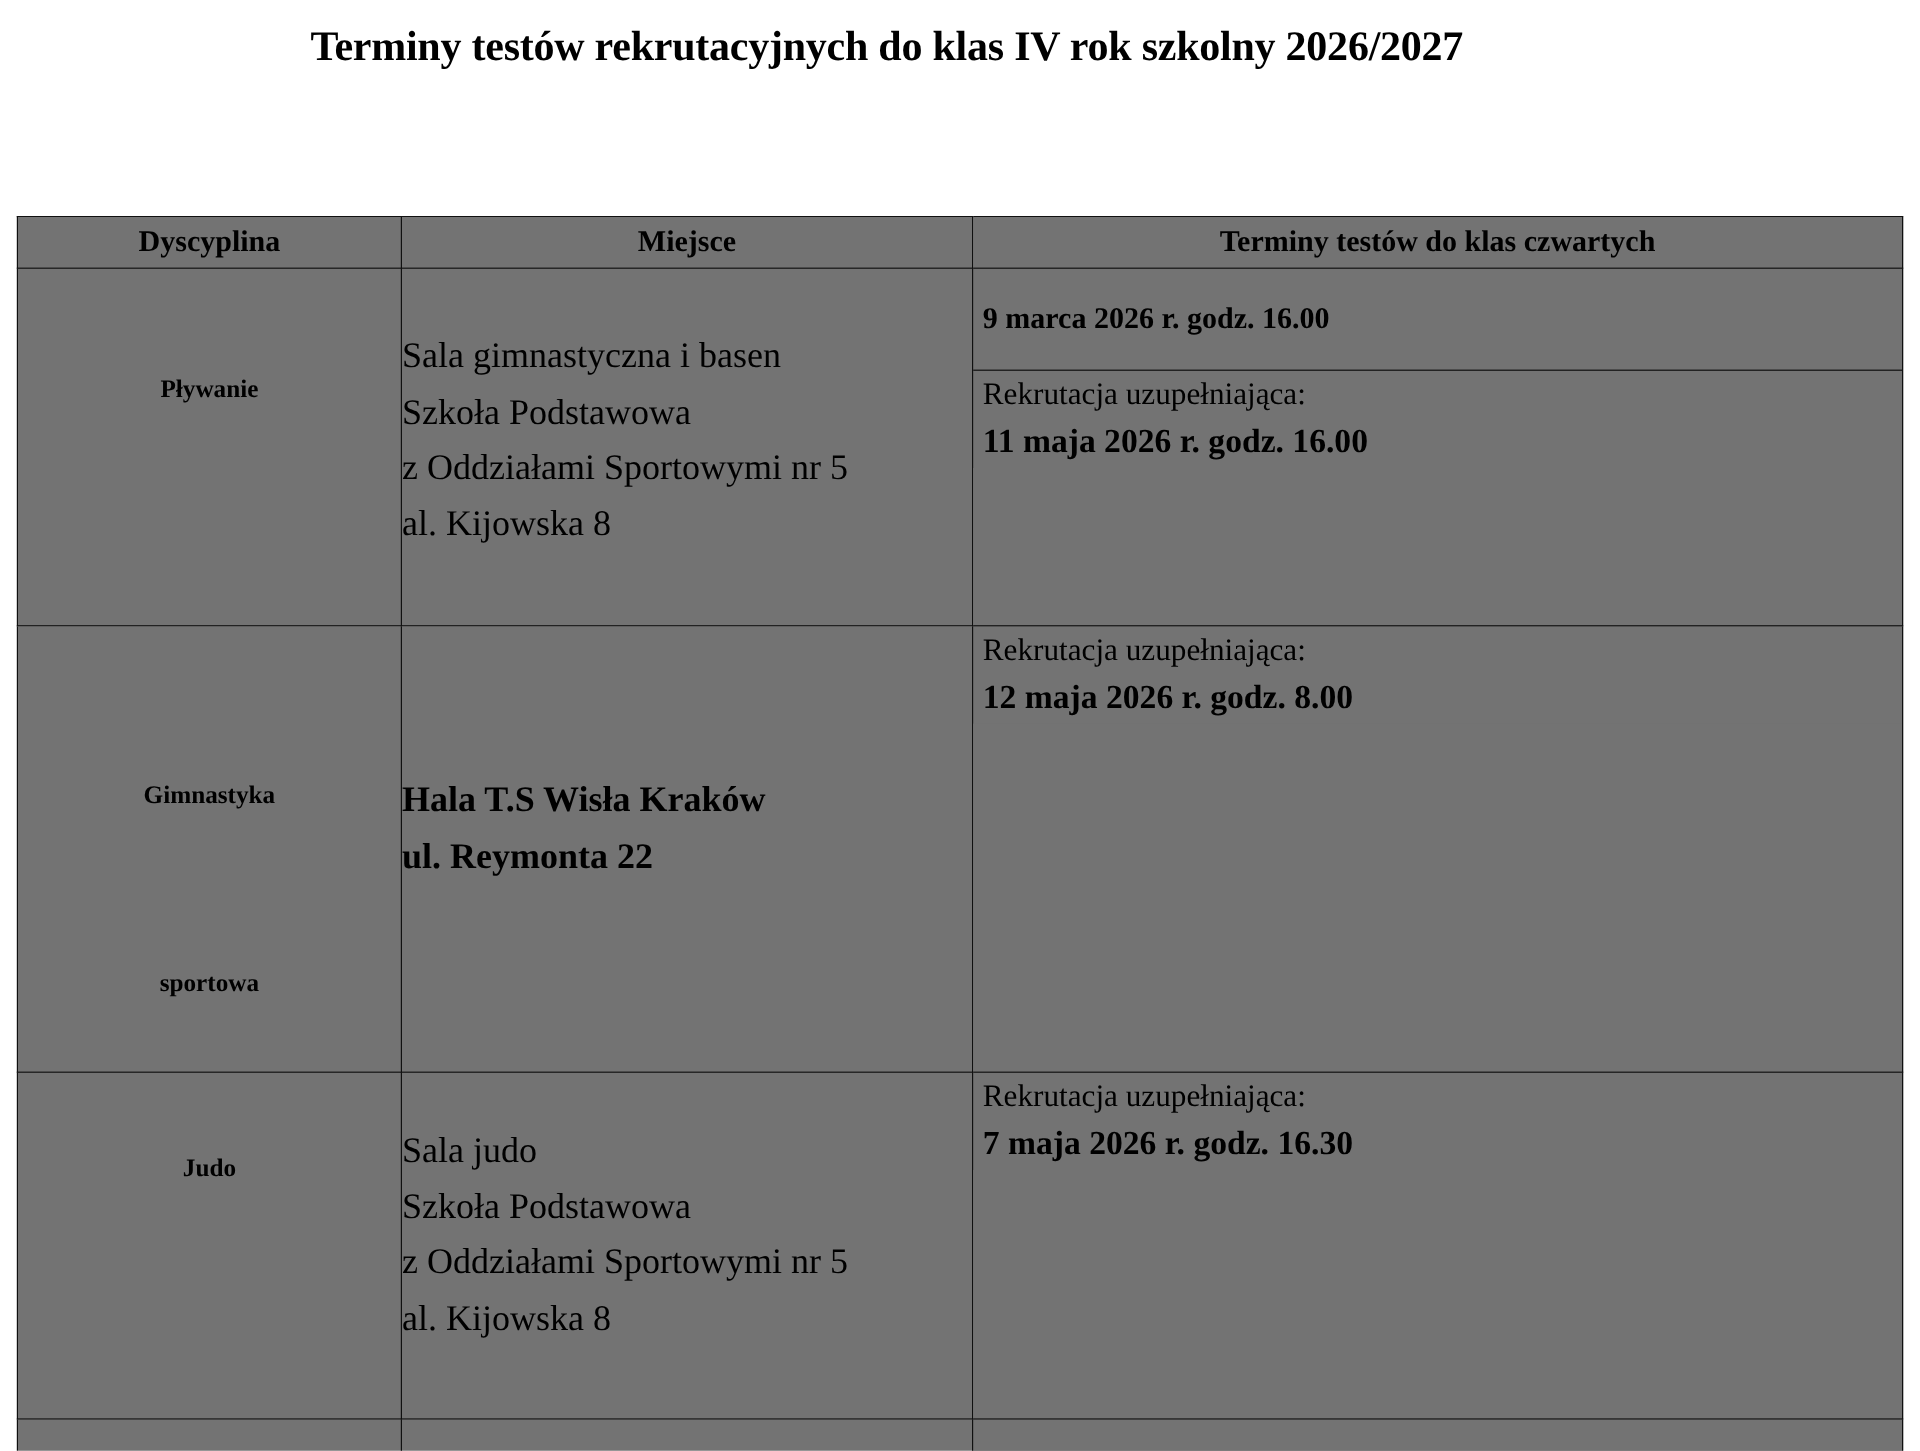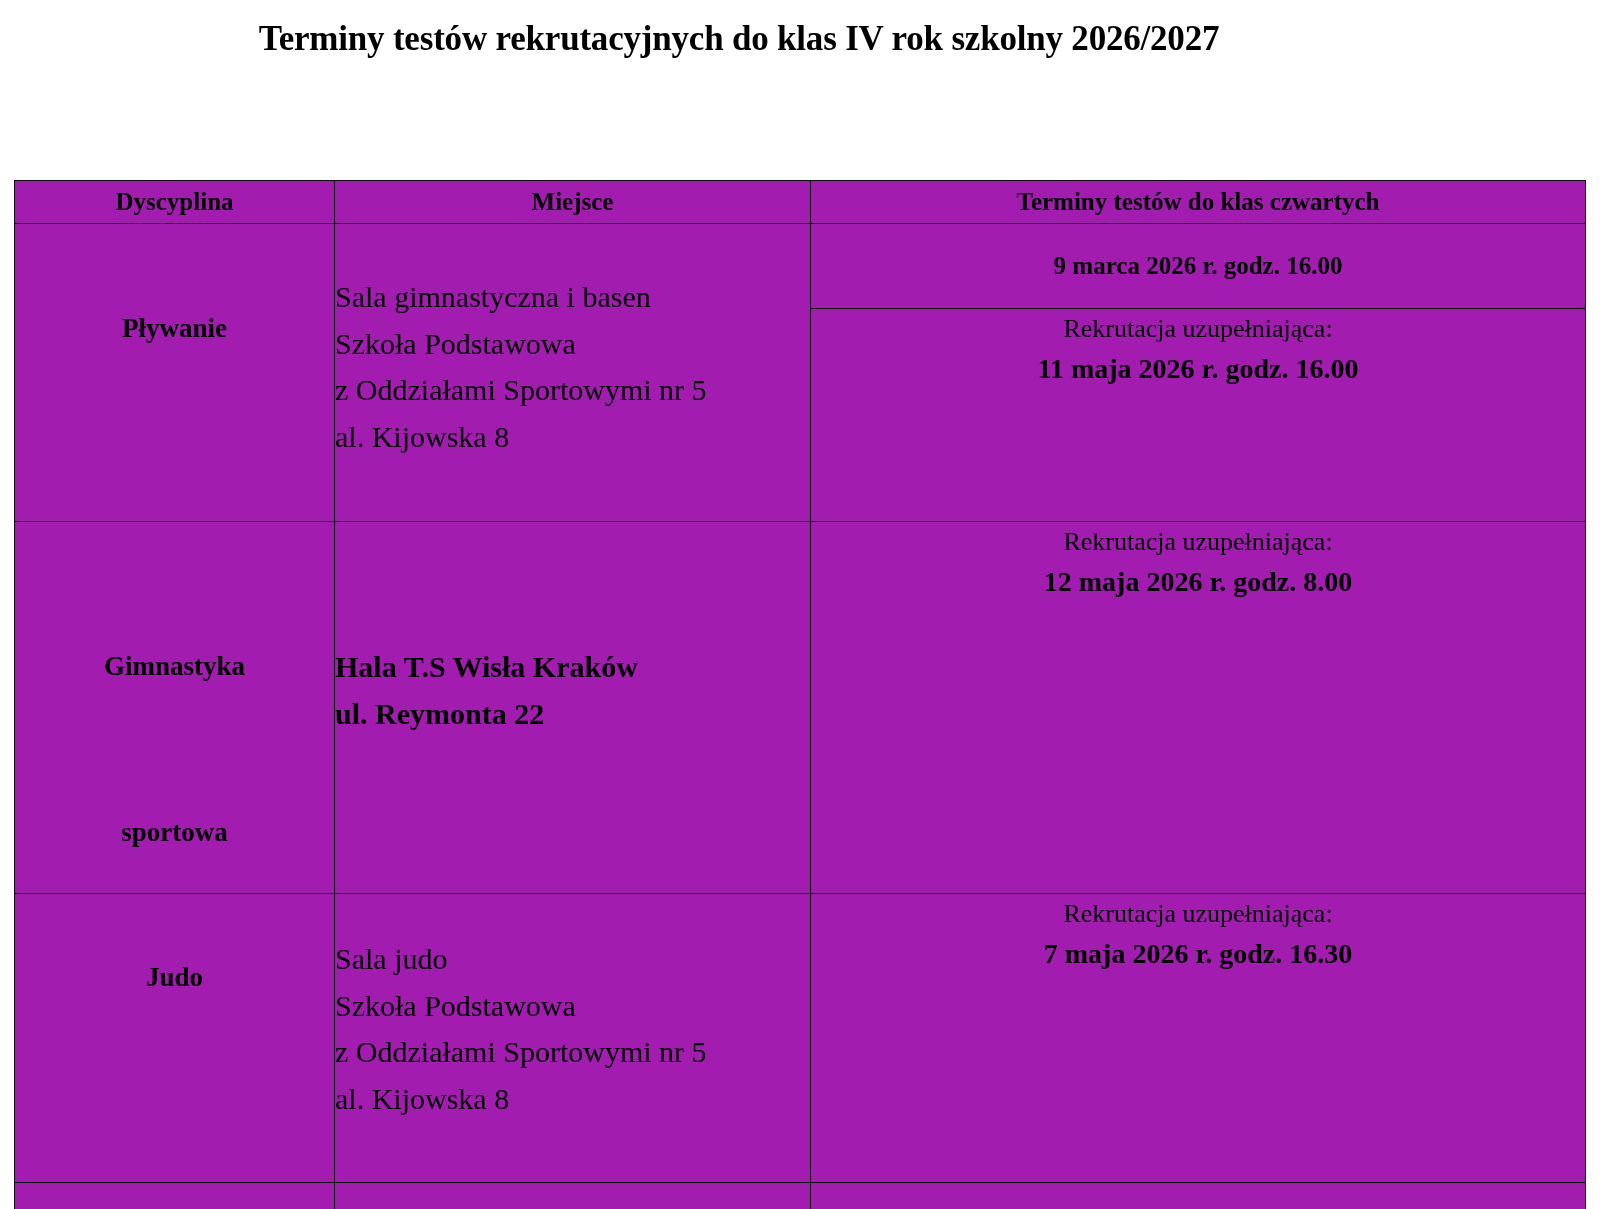--- a/index.html
+++ b/index.html
@@ -49,38 +49,38 @@
   }
   .sched-table col.c-disc  { width: 320px; }
   .sched-table col.c-place { width: 476px; }
   .sched-table col.c-dates { width: 775px; }
 
   .sched-table th,
   .sched-table td {
     border: 1.6px solid #101010;
     padding: 0;
     vertical-align: top;
-    background: #a21caf;
+    background: #737373;
   }
 
   
   .hdr-cell {
     text-align: center;
     font-size: 25px;
     font-weight: bold;
     height: 42px;
     line-height: 42px;
     vertical-align: middle;
     white-space: nowrap;
   }
 
   
   .disc-cell {
     text-align: center;
-    font-size: 27px;
+    font-size: 21px;
     font-weight: bold;
     line-height: 1.55;
   }
   .disc-inner { display: block; }
 
   
   .place-cell {
     font-size: 30px;
     font-weight: normal;
     line-height: 1.55;
@@ -91,21 +91,21 @@
   
   .dates-cell { padding: 0; }
   .dates-inner {
     width: 100%;
     border-collapse: collapse;
     table-layout: fixed;
   }
   .dates-inner td {
     border: 0;
     border-bottom: 1.6px solid #101010;
-    text-align: center;
+    text-align: left;
     vertical-align: middle;
     padding: 0 8px;
   }
   .dates-inner tr:last-child td { border-bottom: 0; }
 
   .date-main {
     font-size: 25px;
     font-weight: bold;
     white-space: nowrap;
   }

